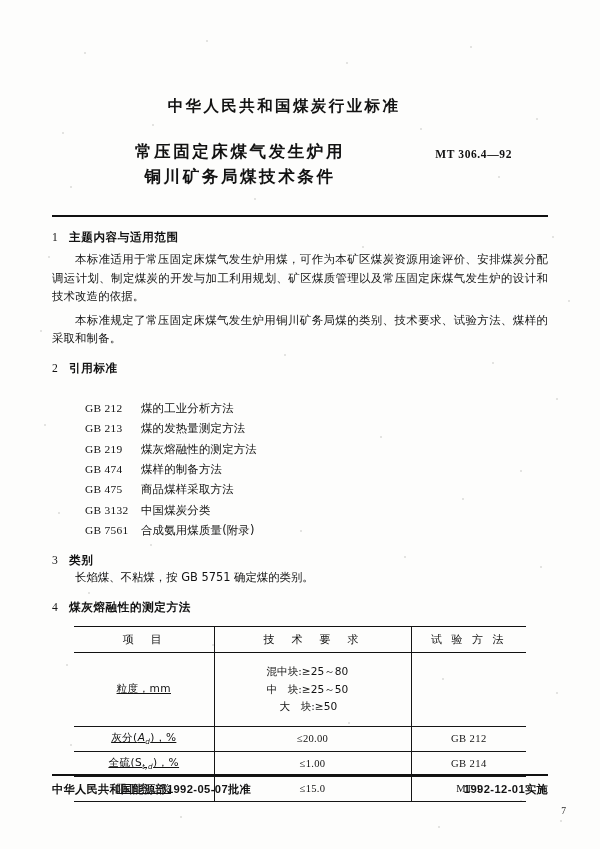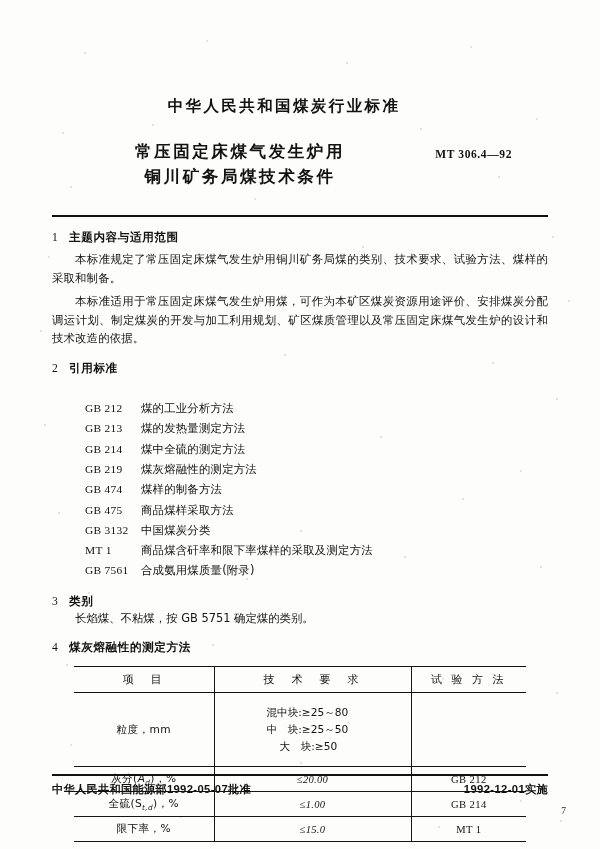--- a/index.html
+++ b/index.html
@@ -156,22 +156,22 @@
     border-right: none;
   }
   .spec-table td {
     border-bottom: 1.1px solid #151515;
     height: 24px;
     vertical-align: middle;
   }
   .spec-table tr.tall td {
     height: 73px;
   }
-  .cell-item { letter-spacing: 0.4px; }
-  .cell-req  { letter-spacing: 0.2px; font-family: "Liberation Serif", "DejaVu Serif", serif; font-size: 10.8px; font-style: italic;}
+  .cell-item { letter-spacing: 0.4px; text-decoration: underline; }
+  .cell-req  { letter-spacing: 0.2px; font-family: "Liberation Serif", "DejaVu Serif", serif; font-size: 10.8px;}
   .cell-method { font-family: "Liberation Serif", "DejaVu Serif", serif; font-size: 11px; letter-spacing: 0.4px;}
   .grain-lines {
     text-align: left;
     padding-left: 52px;
     line-height: 1.62;
     font-size: 10.6px;
   }
   .grain-lines div { white-space: nowrap; }
   .g-indent1 { padding-left: 0px; }
   .g-indent2 { padding-left: 0px; }
@@ -280,50 +280,44 @@
       </div>
 
       <div class="std-number">MT 306.4—92</div>
 
       <div class="rule-top"></div>
     </div>
 
     <div class="sec-head">
       <span class="num">1</span><span>主题内容与适用范围</span>
     </div>
+    <div class="para">本标准适用于常压固定床煤气发生炉用煤，可作为本矿区煤炭资源用途评价、安排煤炭分配调运计划、制定煤炭的开发与加工利用规划、矿区煤质管理以及常压固定床煤气发生炉的设计和技术改造的依据。</div>
     <div class="para">本标准规定了常压固定床煤气发生炉用铜川矿务局煤的类别、技术要求、试验方法、煤样的采取和制备。</div>
-    <div class="para">本标准适用于常压固定床煤气发生炉用煤，可作为本矿区煤炭资源用途评价、安排煤炭分配调运计划、制定煤炭的开发与加工利用规划、矿区煤质管理以及常压固定床煤气发生炉的设计和技术改造的依据。</div>
 
     <div class="sec-head">
       <span class="num">2</span><span>引用标准</span>
     </div>
     <div class="ref-list">
       <div class="ref-item">
         <span class="ref-code">GB 212</span><span>煤的工业分析方法</span>
       </div>
       <div class="ref-item">
         <span class="ref-code">GB 213</span><span>煤的发热量测定方法</span>
       </div>
       <div class="ref-item">
-        <span class="ref-code">GB 214</span><span>煤中全硫的测定方法</span>
-      </div>
-      <div class="ref-item">
         <span class="ref-code">GB 219</span><span>煤灰熔融性的测定方法</span>
       </div>
       <div class="ref-item">
         <span class="ref-code">GB 474</span><span>煤样的制备方法</span>
       </div>
       <div class="ref-item">
         <span class="ref-code">GB 475</span><span>商品煤样采取方法</span>
       </div>
       <div class="ref-item">
         <span class="ref-code">GB 3132</span><span>中国煤炭分类</span>
-      </div>
-      <div class="ref-item">
-        <span class="ref-code">MT 1</span><span>商品煤含矸率和限下率煤样的采取及测定方法</span>
       </div>
       <div class="ref-item">
         <span class="ref-code">GB 7561</span><span>合成氨用煤质量(附录)</span>
       </div>
     </div>
 
     <div class="sec-head">
       <span class="num">3</span><span>类别</span>
     </div>
     <div class="cls-para">长焰煤、不粘煤，按 GB 5751 确定煤的类别。</div>

